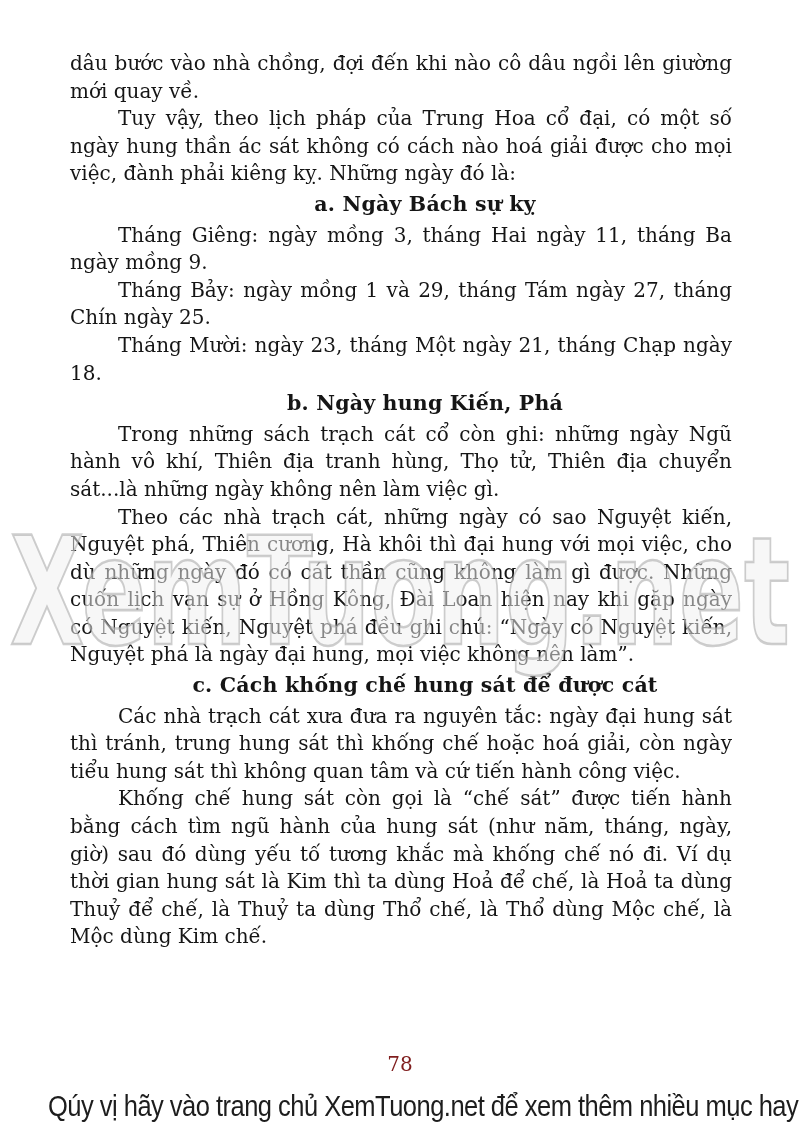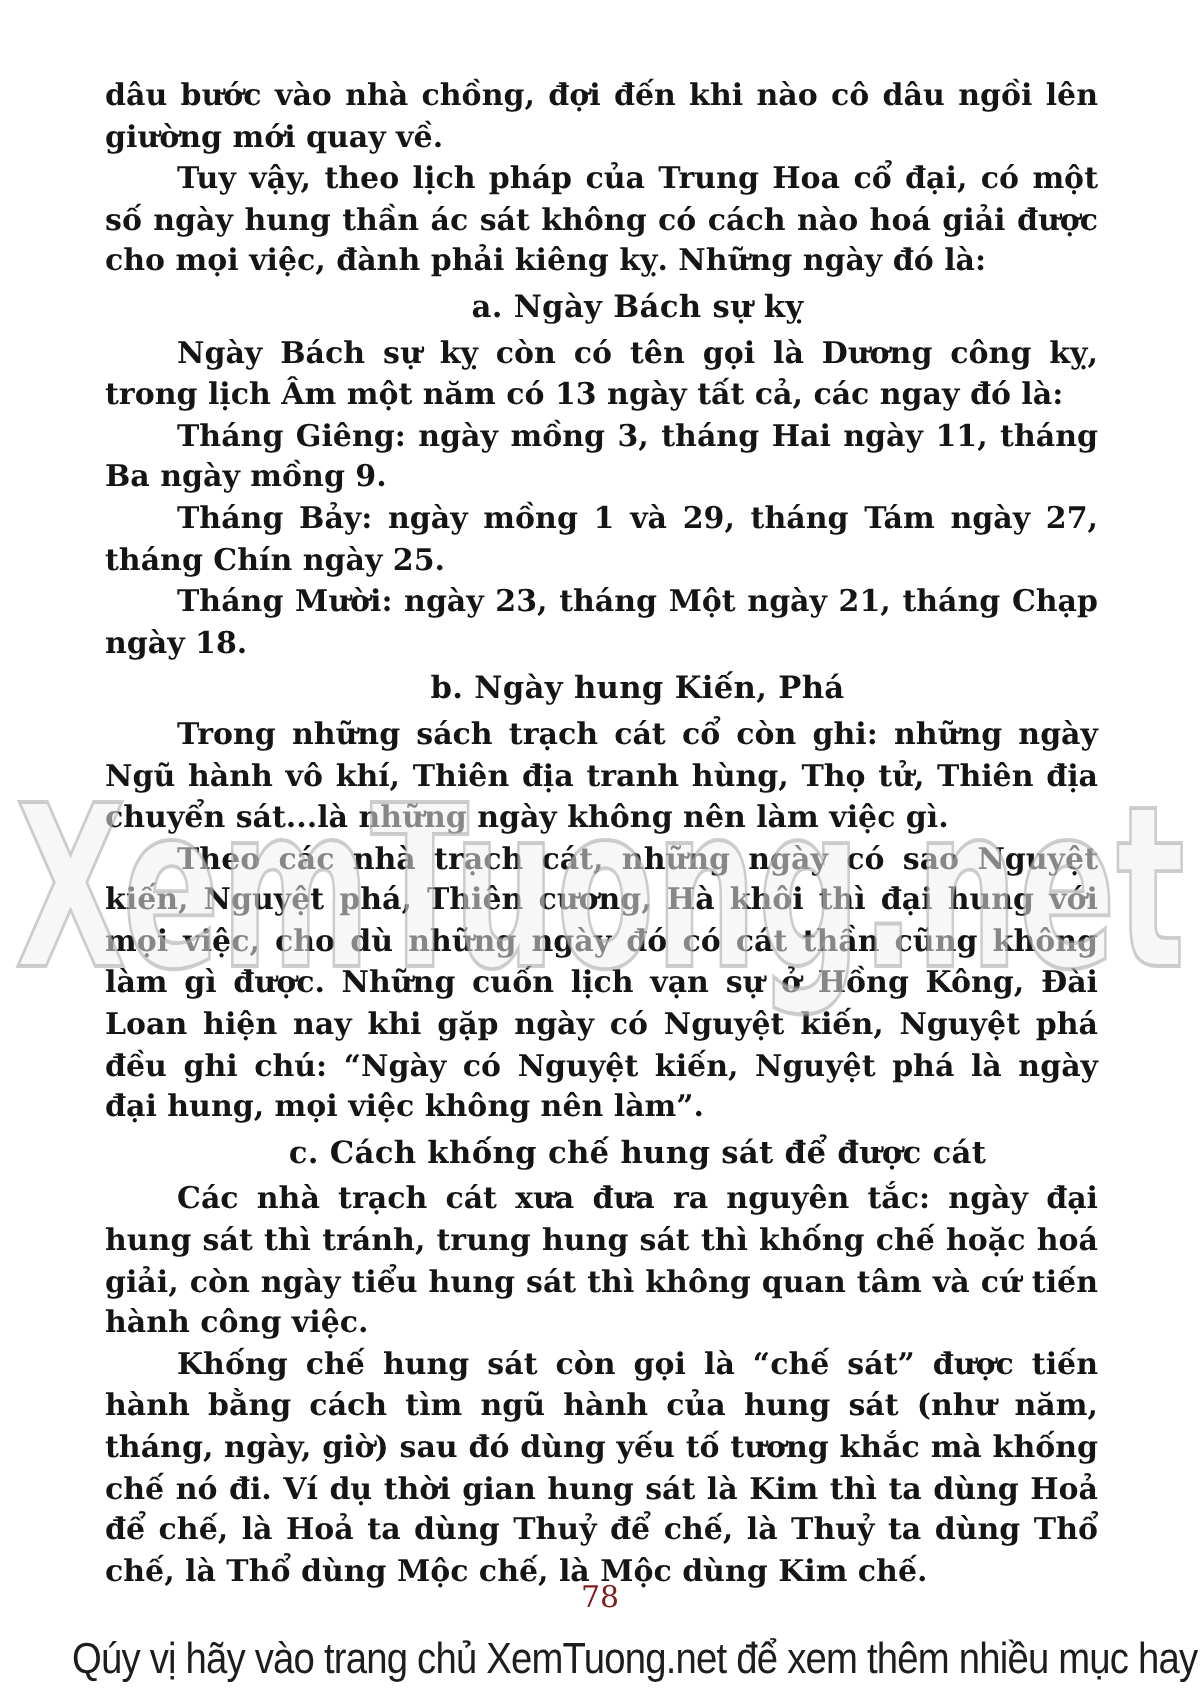--- a/index.html
+++ b/index.html
@@ -21,21 +21,20 @@
     top: 50px;
     left: 70px;
     width: 662px;
     font-size: 20px;
     line-height: 27.6px;
     text-align: justify;
   }
   .page-body p {
     margin: 0;
     text-indent: 48px;
-    font-weight: bold;
   }
   .page-body p.noindent {
     text-indent: 0;
   }
   .page-body .heading {
     font-weight: bold;
     font-size: 20.5px;
     text-align: center;
     text-indent: 48px;
     margin: 3px 0;
@@ -76,21 +75,20 @@
 </style>
 </head>
 <body>
 
 <main class="page">
 
   <section class="page-body">
     <p class="noindent">dâu bước vào nhà chồng, đợi đến khi nào cô dâu ngồi lên giường mới quay về.</p>
     <p>Tuy vậy, theo lịch pháp của Trung Hoa cổ đại, có một số ngày hung thần ác sát không có cách nào hoá giải được cho mọi việc, đành phải kiêng kỵ. Những ngày đó là:</p>
     <p class="heading">a. Ngày Bách sự kỵ</p>
-    <p>Ngày Bách sự kỵ còn có tên gọi là Dương công kỵ, trong lịch Âm một năm có 13 ngày tất cả, các ngay đó là:</p>
     <p>Tháng Giêng: ngày mồng 3, tháng Hai ngày 11, tháng Ba ngày mồng 9.</p>
     <p>Tháng Bảy: ngày mồng 1 và 29, tháng Tám ngày 27, tháng Chín ngày 25.</p>
     <p>Tháng Mười: ngày 23, tháng Một ngày 21, tháng Chạp ngày 18.</p>
     <p class="heading">b. Ngày hung Kiến, Phá</p>
     <p>Trong những sách trạch cát cổ còn ghi: những ngày Ngũ hành vô khí, Thiên địa tranh hùng, Thọ tử, Thiên địa chuyển sát...là những ngày không nên làm việc gì.</p>
     <p>Theo các nhà trạch cát, những ngày có sao Nguyệt kiến, Nguyệt phá, Thiên cương, Hà khôi thì đại hung với mọi việc, cho dù những ngày đó có cát thần cũng không làm gì được. Những cuốn lịch vạn sự ở Hồng Kông, Đài Loan hiện nay khi gặp ngày có Nguyệt kiến, Nguyệt phá đều ghi chú: “Ngày có Nguyệt kiến, Nguyệt phá là ngày đại hung, mọi việc không nên làm”.</p>
     <p class="heading">c. Cách khống chế hung sát để được cát</p>
     <p>Các nhà trạch cát xưa đưa ra nguyên tắc: ngày đại hung sát thì tránh, trung hung sát thì khống chế hoặc hoá giải, còn ngày tiểu hung sát thì không quan tâm và cứ tiến hành công việc.</p>
     <p>Khống chế hung sát còn gọi là “chế sát” được tiến hành bằng cách tìm ngũ hành của hung sát (như năm, tháng, ngày, giờ) sau đó dùng yếu tố tương khắc mà khống chế nó đi. Ví dụ thời gian hung sát là Kim thì ta dùng Hoả để chế, là Hoả ta dùng Thuỷ để chế, là Thuỷ ta dùng Thổ chế, là Thổ dùng Mộc chế, là Mộc dùng Kim chế.</p>
   </section>

